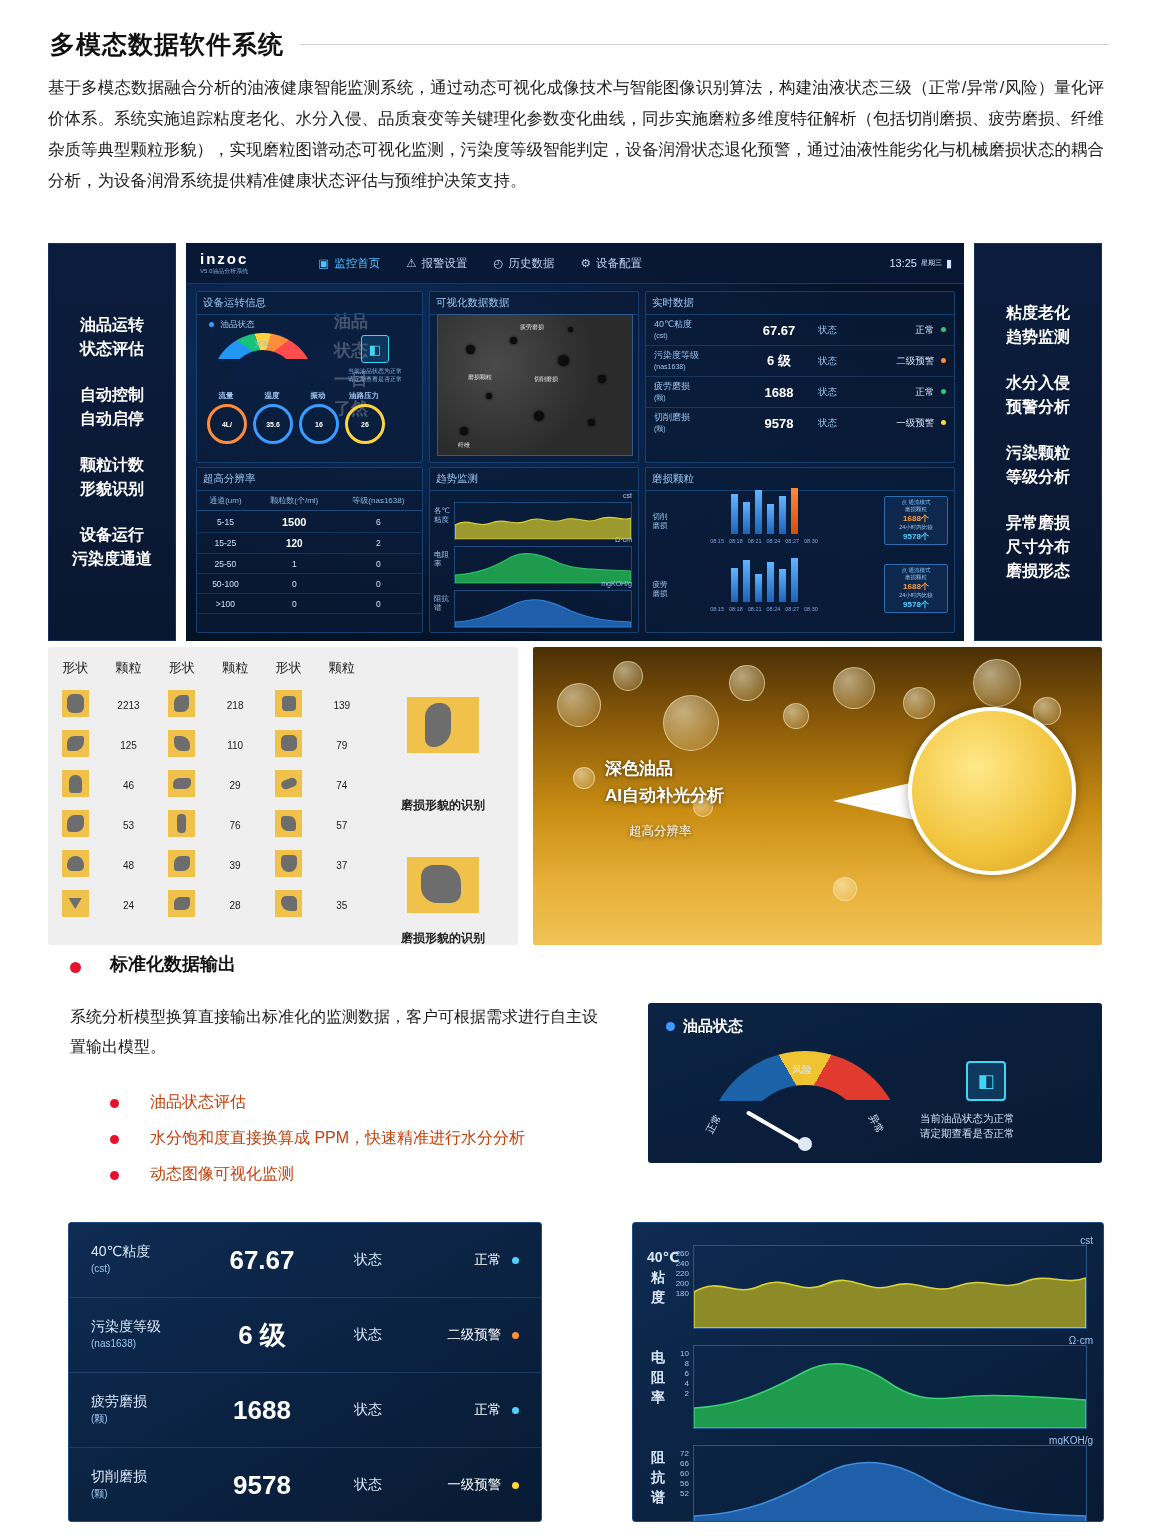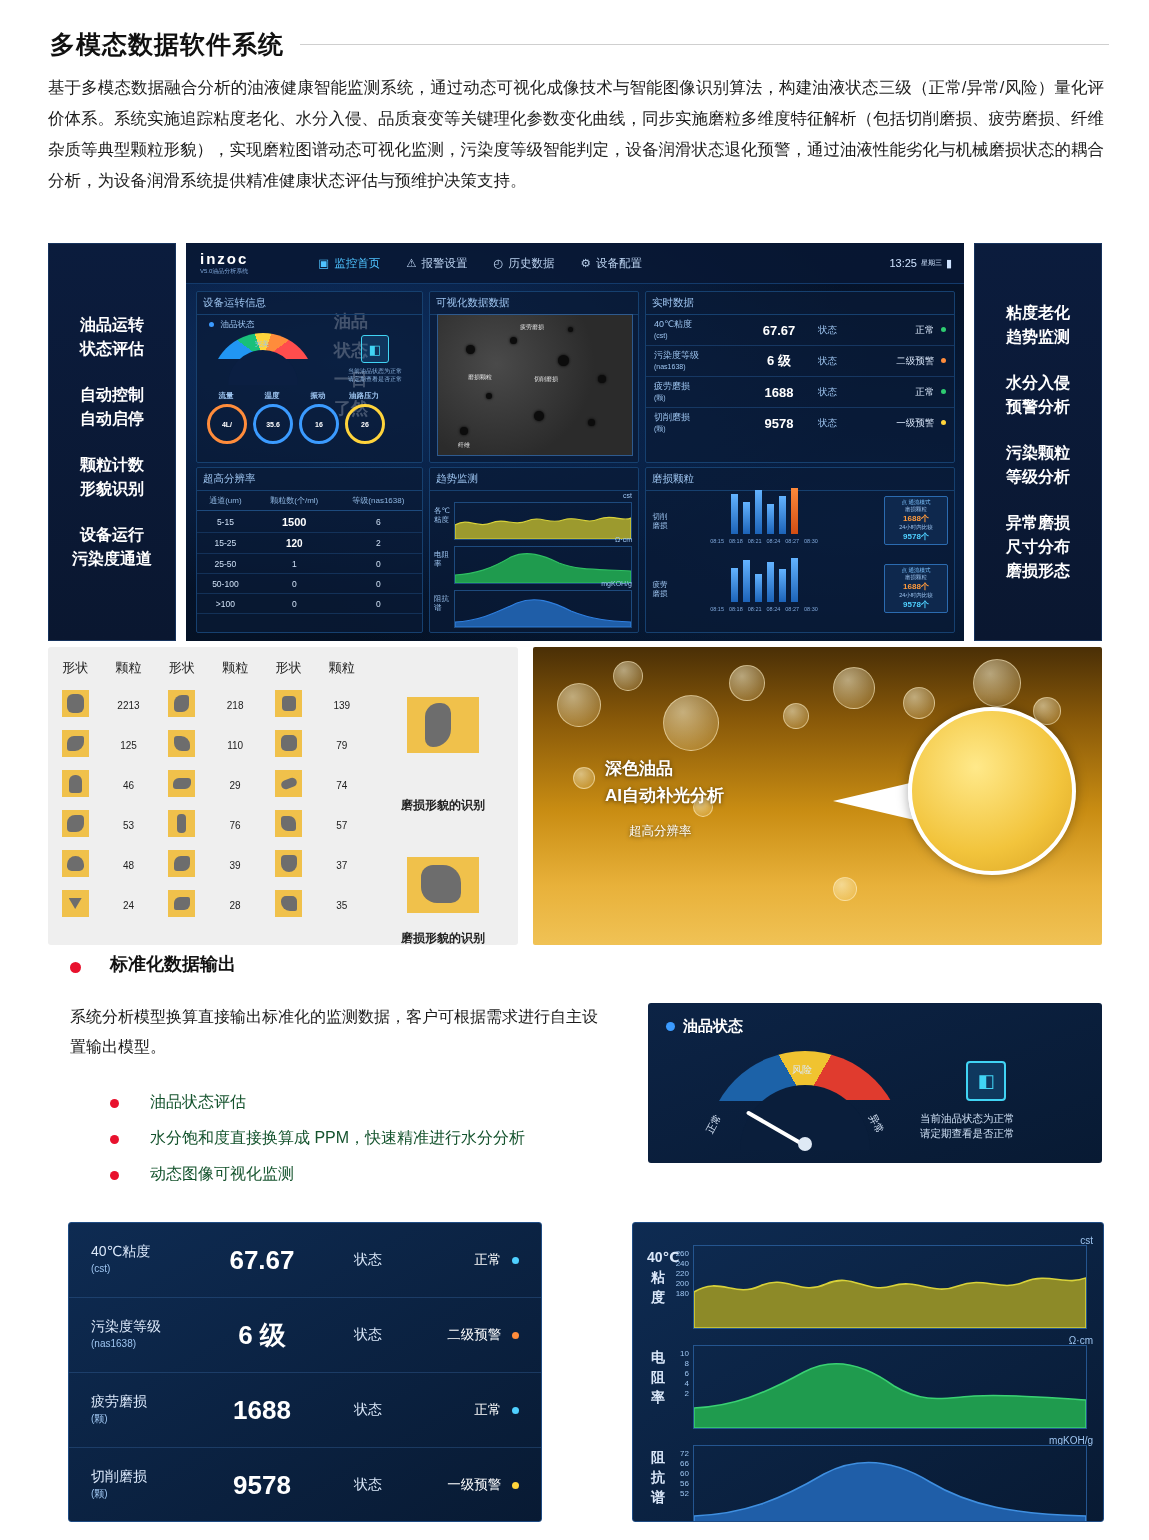--- a/index.html
+++ b/index.html
@@ -124,21 +124,21 @@
   .lens{position:absolute;right:26px;top:60px;width:160px;height:160px;border-radius:50%;background:radial-gradient(circle at 40% 35%,#ffe98a,#f2c43c 60%,#d9a222);border:4px solid #fff;box-shadow:0 0 12px rgba(0,0,0,.35);}
   .lens-cone{position:absolute;left:300px;top:126px;width:0;height:0;border-top:28px solid transparent;border-bottom:28px solid transparent;border-right:120px solid #fff;}
   .oil-text{position:absolute;left:72px;top:108px;color:#fff;font-size:17px;font-weight:bold;line-height:27px;text-shadow:0 1px 4px rgba(0,0,0,.6);}
   .oil-sub{position:absolute;left:96px;top:176px;color:#fff;font-size:12.5px;text-shadow:0 1px 4px rgba(0,0,0,.6);}
 
   
   .sec-bullet{position:absolute;left:70px;top:962px;width:11px;height:11px;border-radius:50%;background:#e8112d;}
   .sec-title{position:absolute;left:110px;top:952px;font-size:18px;font-weight:bold;color:#111;}
   .sec-body{position:absolute;left:70px;top:1002px;width:540px;font-size:16px;line-height:30px;color:#1b1b1b;}
   .bullets{position:absolute;left:70px;top:1068px;width:570px;}
-  .bullets li{list-style:none;position:relative;font-size:16px;line-height:36px;color:#14532d;padding-left:40px;}
+  .bullets li{list-style:none;position:relative;font-size:16px;line-height:36px;color:#c2410c;padding-left:40px;}
   .bullets li:before{content:"";position:absolute;left:0;top:15px;width:9px;height:9px;border-radius:50%;background:#e8112d;}
 
   .statecard{position:absolute;left:648px;top:1003px;width:454px;height:160px;background:linear-gradient(160deg,#0c2345,#081a33);border-radius:3px;color:#fff;overflow:hidden;}
   .statecard .hd{position:absolute;left:18px;top:14px;font-size:15px;font-weight:bold;display:flex;align-items:center;gap:8px;}
   .statecard .hd .bluedot{width:9px;height:9px;border-radius:50%;background:#3b9bff;display:inline-block;}
   .bigauge{position:absolute;left:58px;top:48px;width:198px;height:99px;}
   .bigauge .arc{width:198px;height:99px;border-radius:198px 198px 0 0;
      background:conic-gradient(from 270deg,#1c62a8 0deg 60deg,#f0c330 60deg 120deg,#e03b2e 120deg 180deg,rgba(0,0,0,0) 180deg);}
   .bigauge .hole{position:absolute;left:34px;top:34px;width:130px;height:65px;border-radius:130px 130px 0 0;background:#0a1e3b;}
   .bigauge .needle{position:absolute;left:98px;top:92px;width:66px;height:4px;background:#fff;transform-origin:0 50%;transform:rotate(-150deg);border-radius:2px;}

